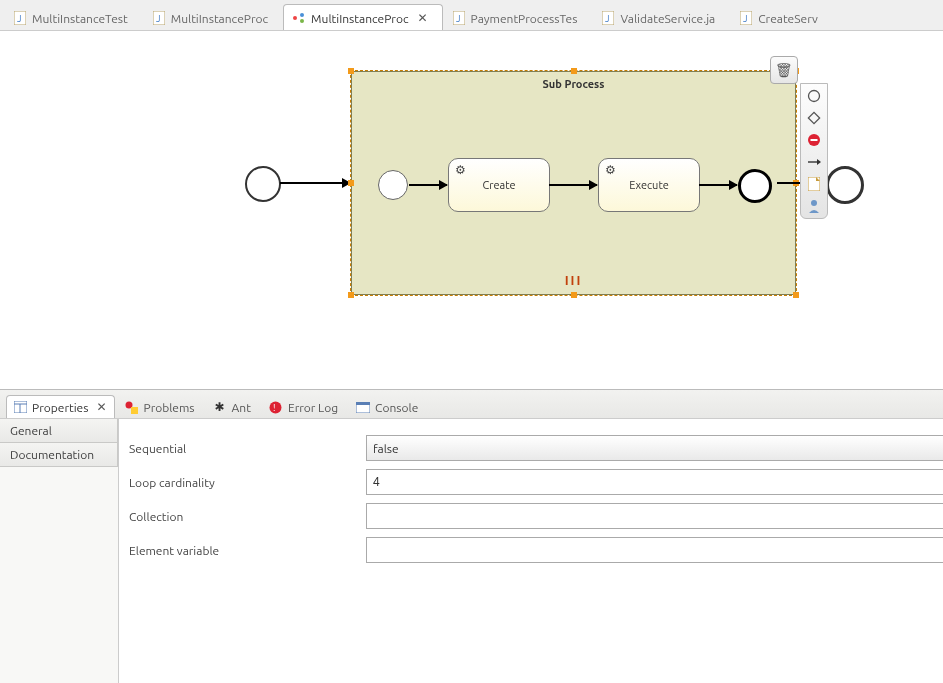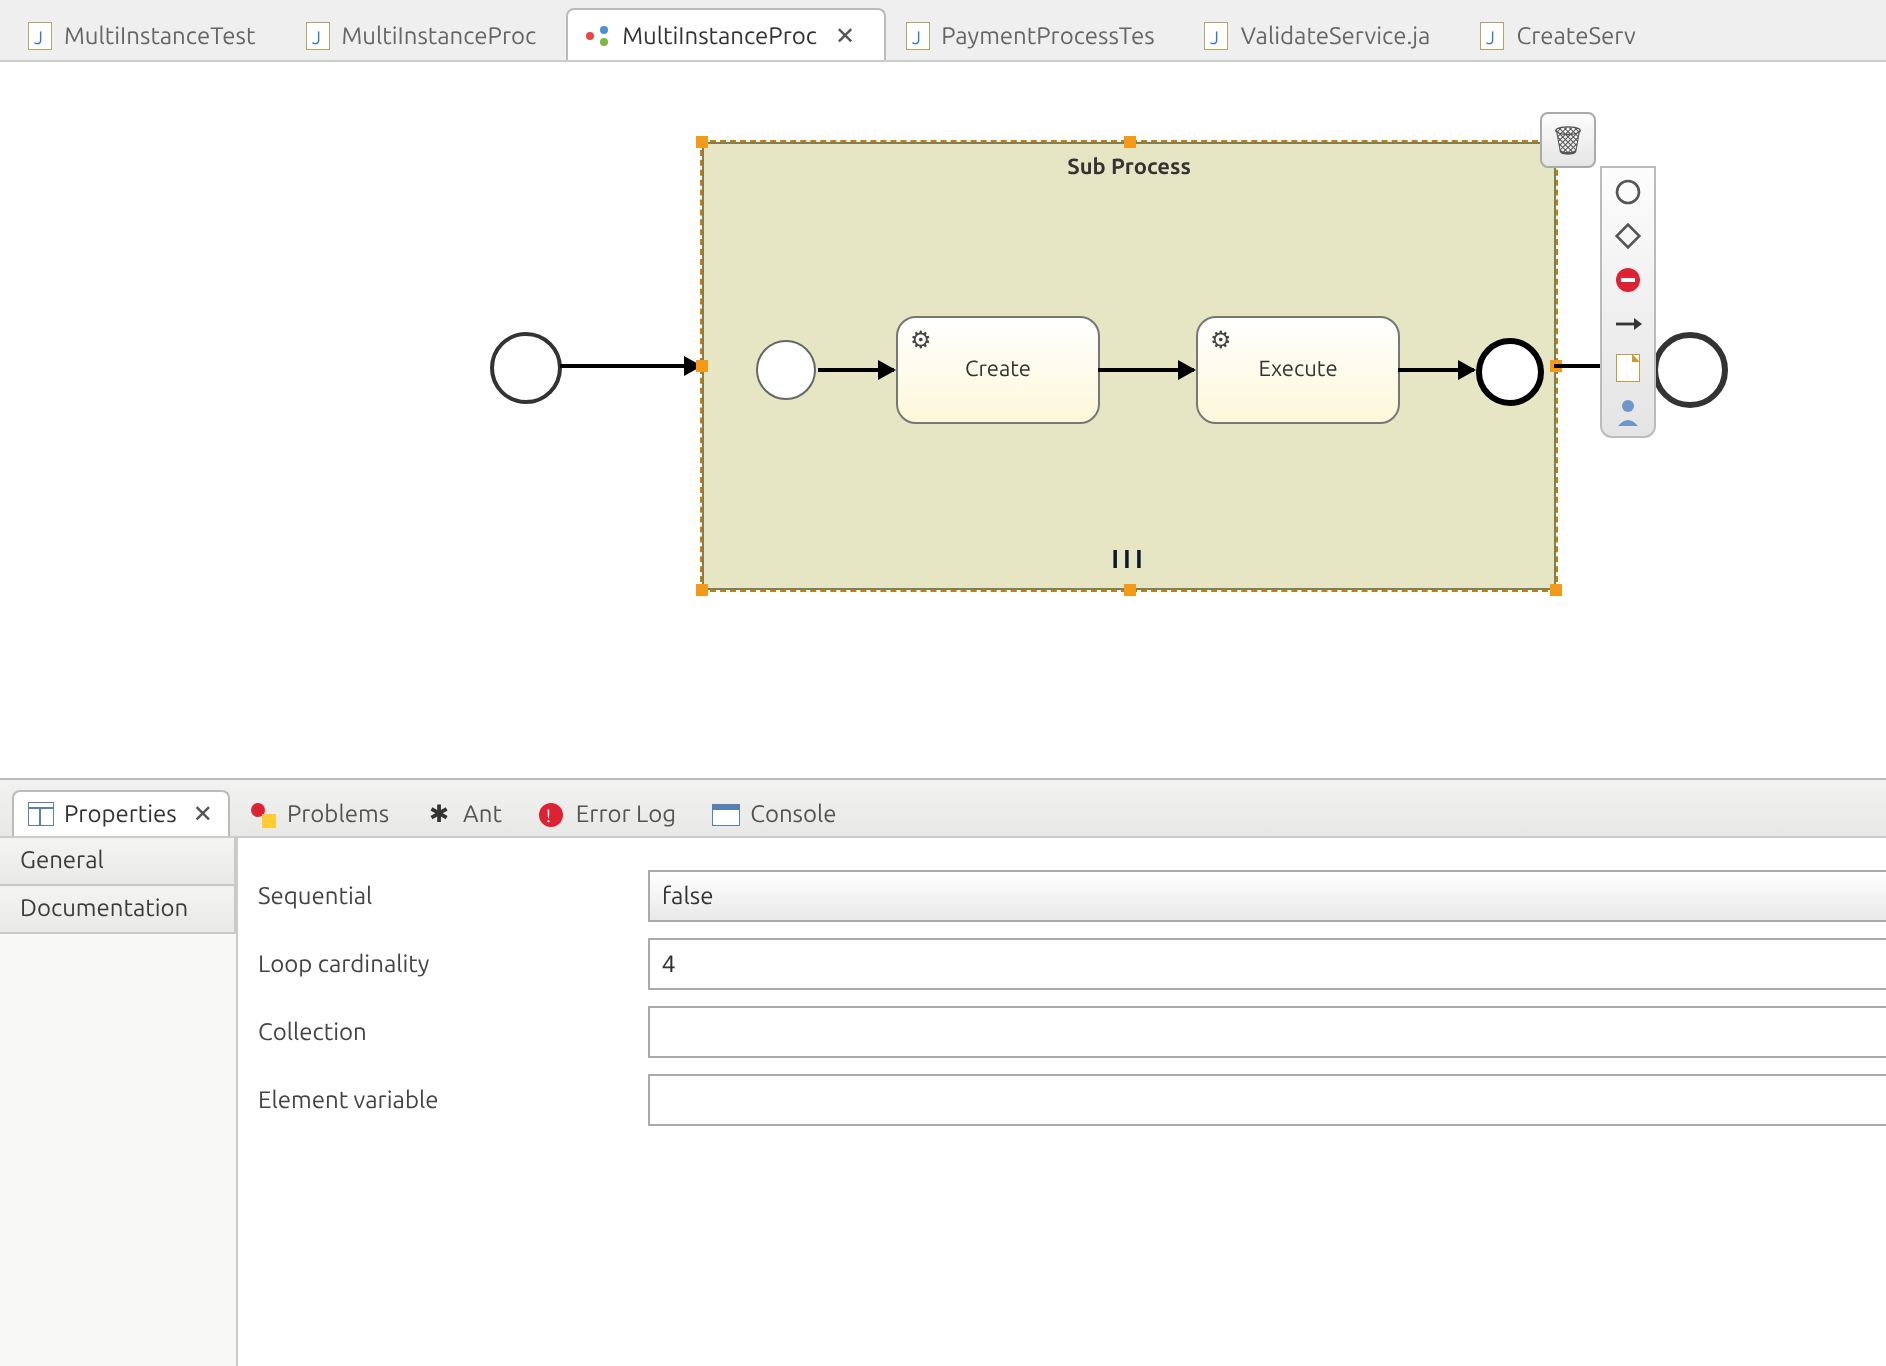--- a/index.html
+++ b/index.html
@@ -12,26 +12,26 @@
   .tab .ico { width:14px; height:14px; display:flex; align-items:center; justify-content:center; }
   .tab .close { font-family:Arial; font-size:12px; color:#555; margin-left:4px; }
 
   
   .canvas { flex:1 1 auto; position:relative; background:#fff; }
   .event-circle { position:absolute; width:32px; height:32px; border:2px solid #333; border-radius:50%; background:#fff; }
   .event-end { border-width:3px; }
   .arrow { position:absolute; height:2px; background:#000; }
   .arrow::after { content:""; position:absolute; right:-1px; top:-4px; border-left:9px solid #000; border-top:5px solid transparent; border-bottom:5px solid transparent; }
 
-  .subprocess { position:absolute; left:351px; top:40px; width:425px; height:222px; background:#e6e6c4; border:1px solid #7f7f55; }
+  .subprocess { position:absolute; left:351px; top:40px; width:425px; height:222px; background:#e6e6c4; border:1px solid #7f7f55;padding-left:18px; }
   .subprocess .title { position:absolute; top:6px; left:0; right:0; text-align:center; font-weight:bold; font-size:11px; color:#333; }
   
   .sel-outline { position:absolute; left:-2px; top:-2px; right:-2px; bottom:-2px; border:1px dashed #c87e00; pointer-events:none; }
   .handle { position:absolute; width:6px; height:6px; background:#f39a1a; }
-  .mi-marker { position:absolute; bottom:7px; left:50%; transform:translateX(-50%); font-weight:bold; font-size:13px; letter-spacing:2px; color:#0f172a; }
+  .mi-marker { position:absolute; bottom:7px; left:50%; transform:translateX(-50%); font-weight:bold; font-size:13px; letter-spacing:2px; color:#c2410c; }
 
   .inner-event { position:absolute; width:28px; height:28px; border:1.5px solid #666; border-radius:50%; background:#fff; }
   .inner-end { width:28px; height:28px; border-width:3px; border-color:#000; }
 
   .task { position:absolute; width:100px; height:52px; border:1px solid #777; border-radius:10px; background:linear-gradient(#fff,#fdf8d9); display:flex; align-items:center; justify-content:center; font-size:11px; color:#333; }
   .task .gear { position:absolute; top:4px; left:6px; font-size:12px; color:#444; }
 
   .trash-box { position:absolute; right:145px; top:25px; width:26px; height:26px; border:1px solid #aaa; border-radius:4px; background:linear-gradient(#fcfcfc,#e6e6e6); display:flex; align-items:center; justify-content:center; font-size:14px; color:#555; }
   .palette { position:absolute; right:115px; top:52px; width:26px; border:1px solid #bbb; border-radius:0 0 6px 6px; background:linear-gradient(#fdfdfd,#e4e4e4); padding:4px 0; display:flex; flex-direction:column; align-items:center; gap:6px; }
   .palette .pi { width:16px; height:16px; display:flex; align-items:center; justify-content:center; font-size:12px; }
@@ -43,21 +43,21 @@
   .lowtab.active { background:#fff; border-color:#bbb; border-radius:4px 4px 0 0; color:#333;align-items:flex-end; }
   .lowtab .ico { width:14px; height:14px; display:flex; align-items:center; justify-content:center; }
   .lowtab .close { margin-left:3px; color:#555; }
 
   .low-body { flex:1; display:flex; background:#fff; }
   .side-list { width:118px; border-right:1px solid #ccc; background:#f8f8f6; padding-top:0; }
   .side-item { padding:5px 10px; border:1px solid #c9c9c7; border-left:none; border-top:none; background:linear-gradient(#f4f4f2,#e9e9e7); font-size:12px; color:#3c3c3c; }
   .side-item.active { background:#fff; font-weight:bold; border-right:1px solid #fff; margin-right:-1px; }
 
   .form-area { flex:1; padding:8px 0 0 10px; }
-  .form-row { display:flex; align-items:center; margin:8px 0; }
+  .form-row { display:flex; align-items:center; margin:8px 0;gap:42px; }
   .form-row label { width:195px; font-size:12px; color:#444; }
   .form-row .field-out { flex:1; height:22px; border:1px solid #aaa; background:linear-gradient(#fff,#e9e9e9); padding:1px 6px; font-size:12px; color:#333; display:flex;align-items:center; border-right:none; }
   .form-row input.field-out { background:#fff; }
 
   
   .svg-j { fill:#3a77c4; }
 </style>
 </head>
 <body>
 

